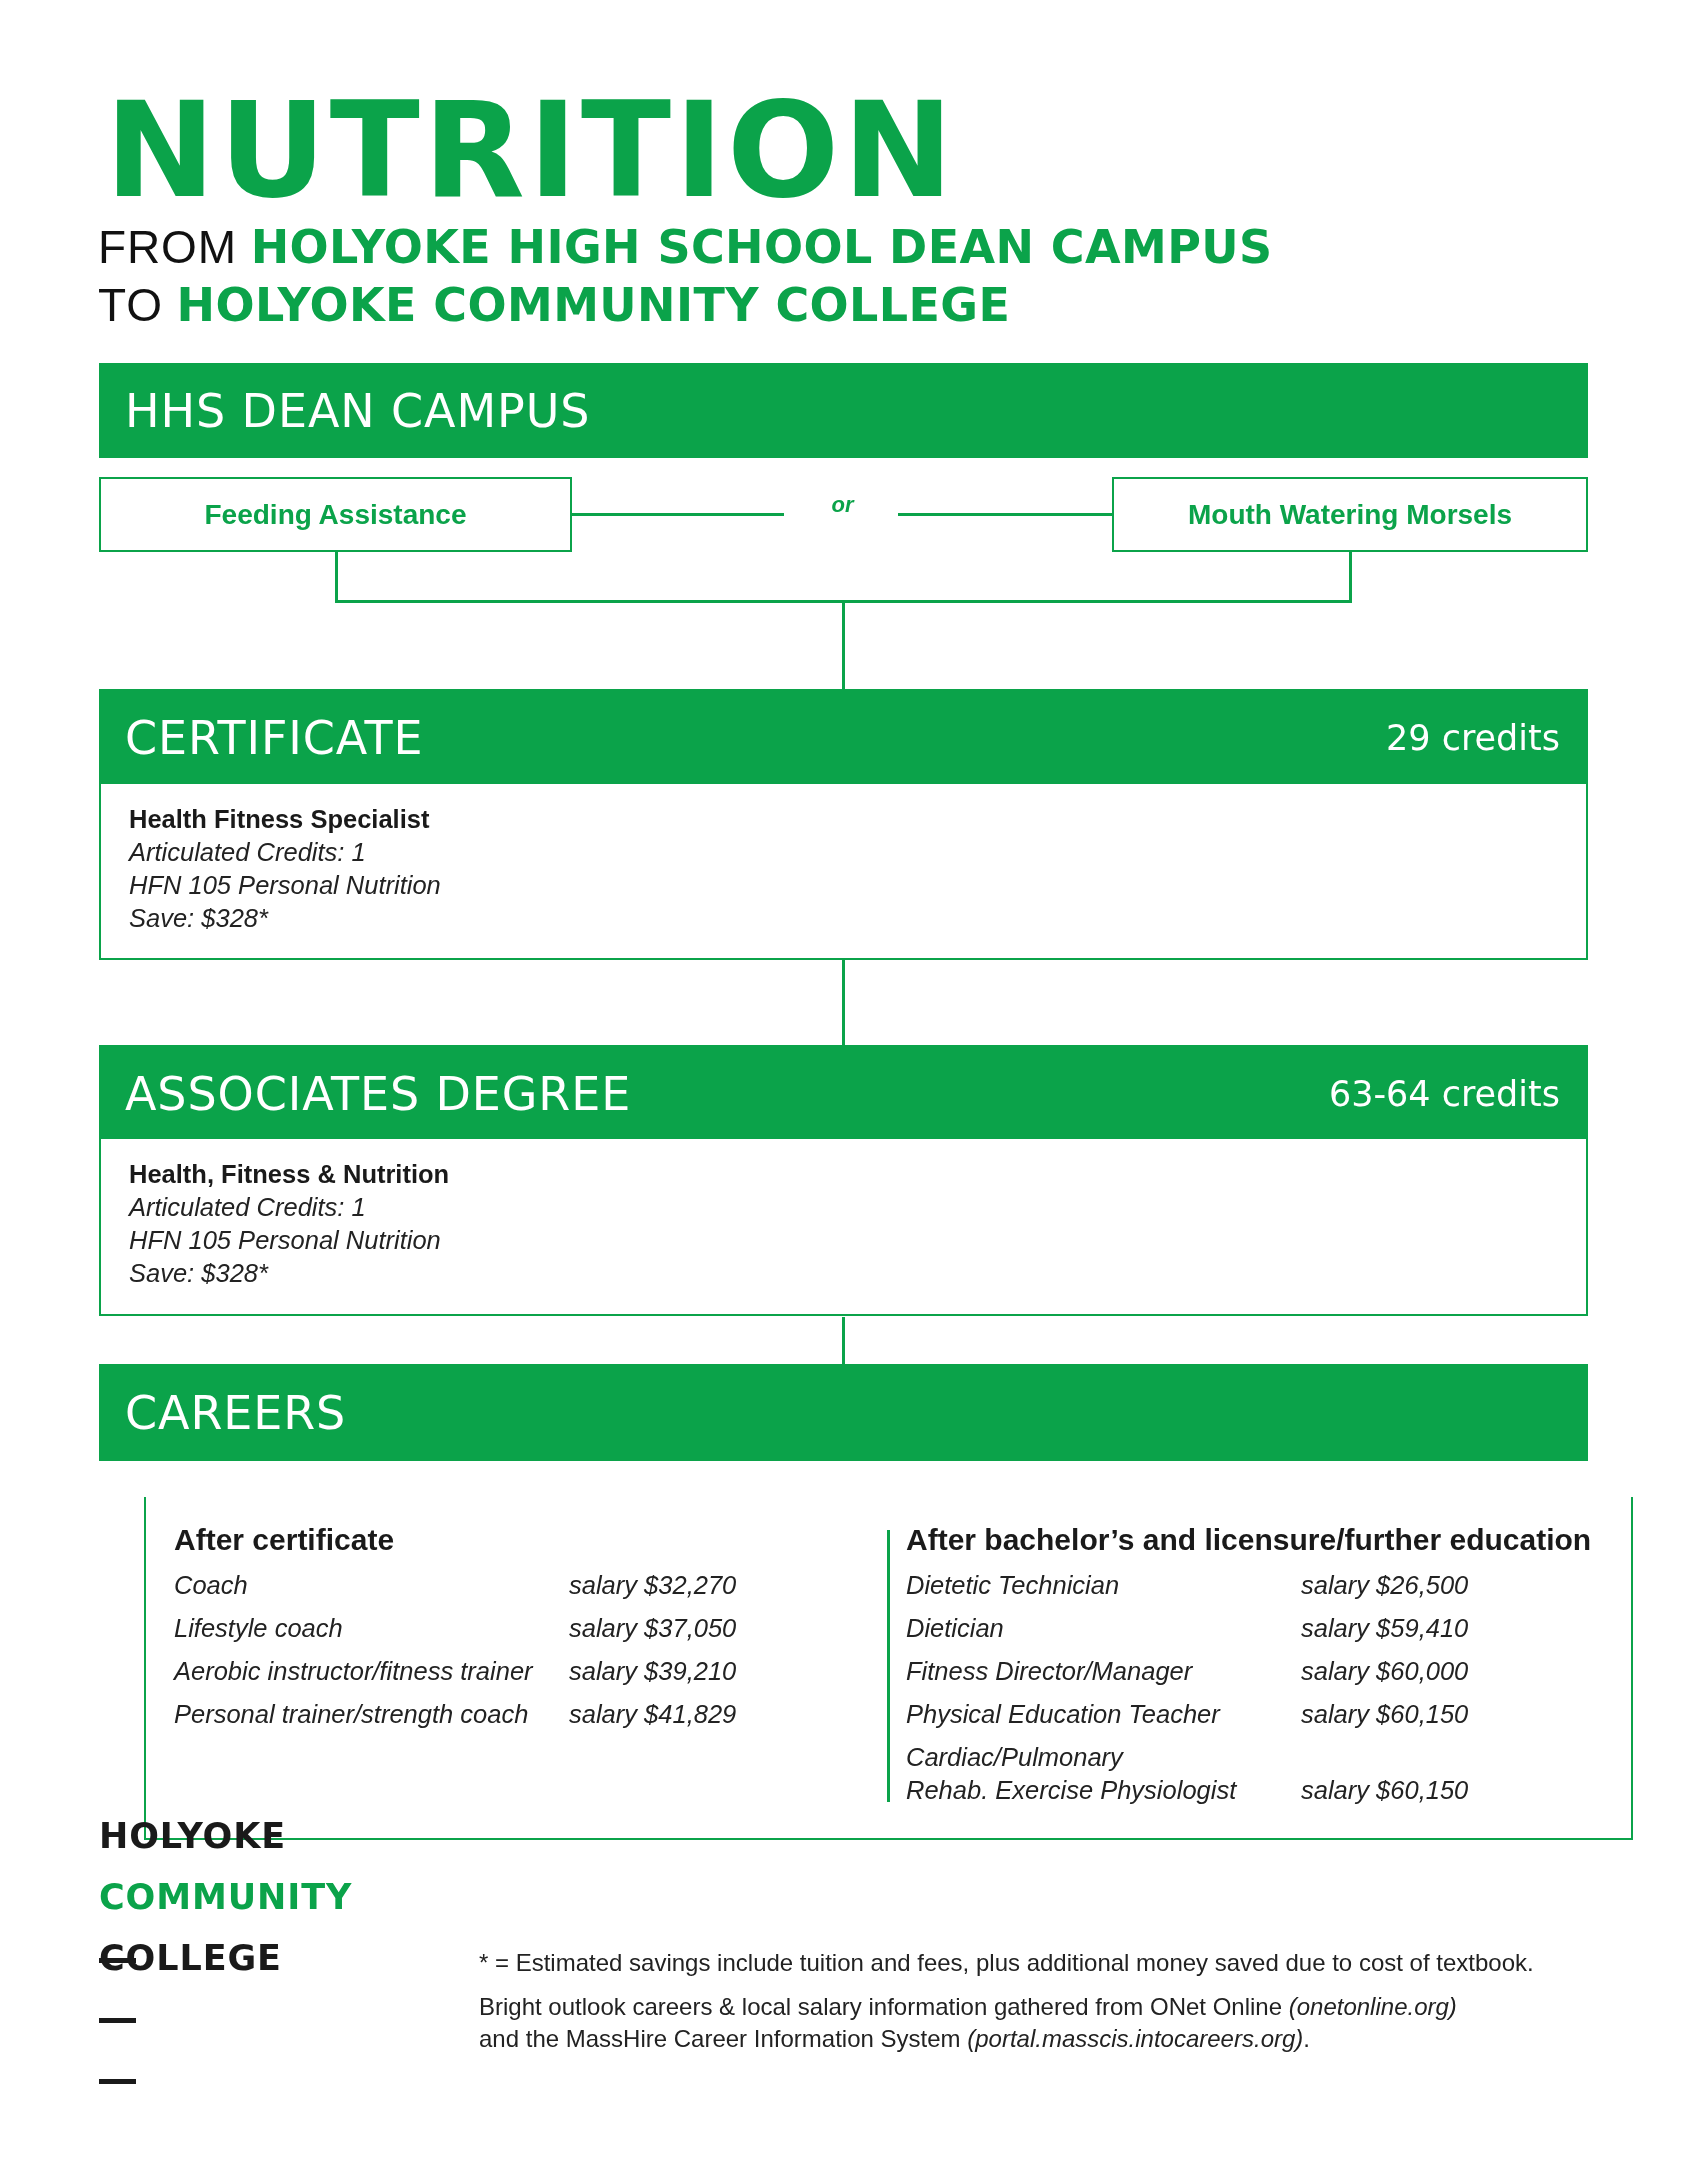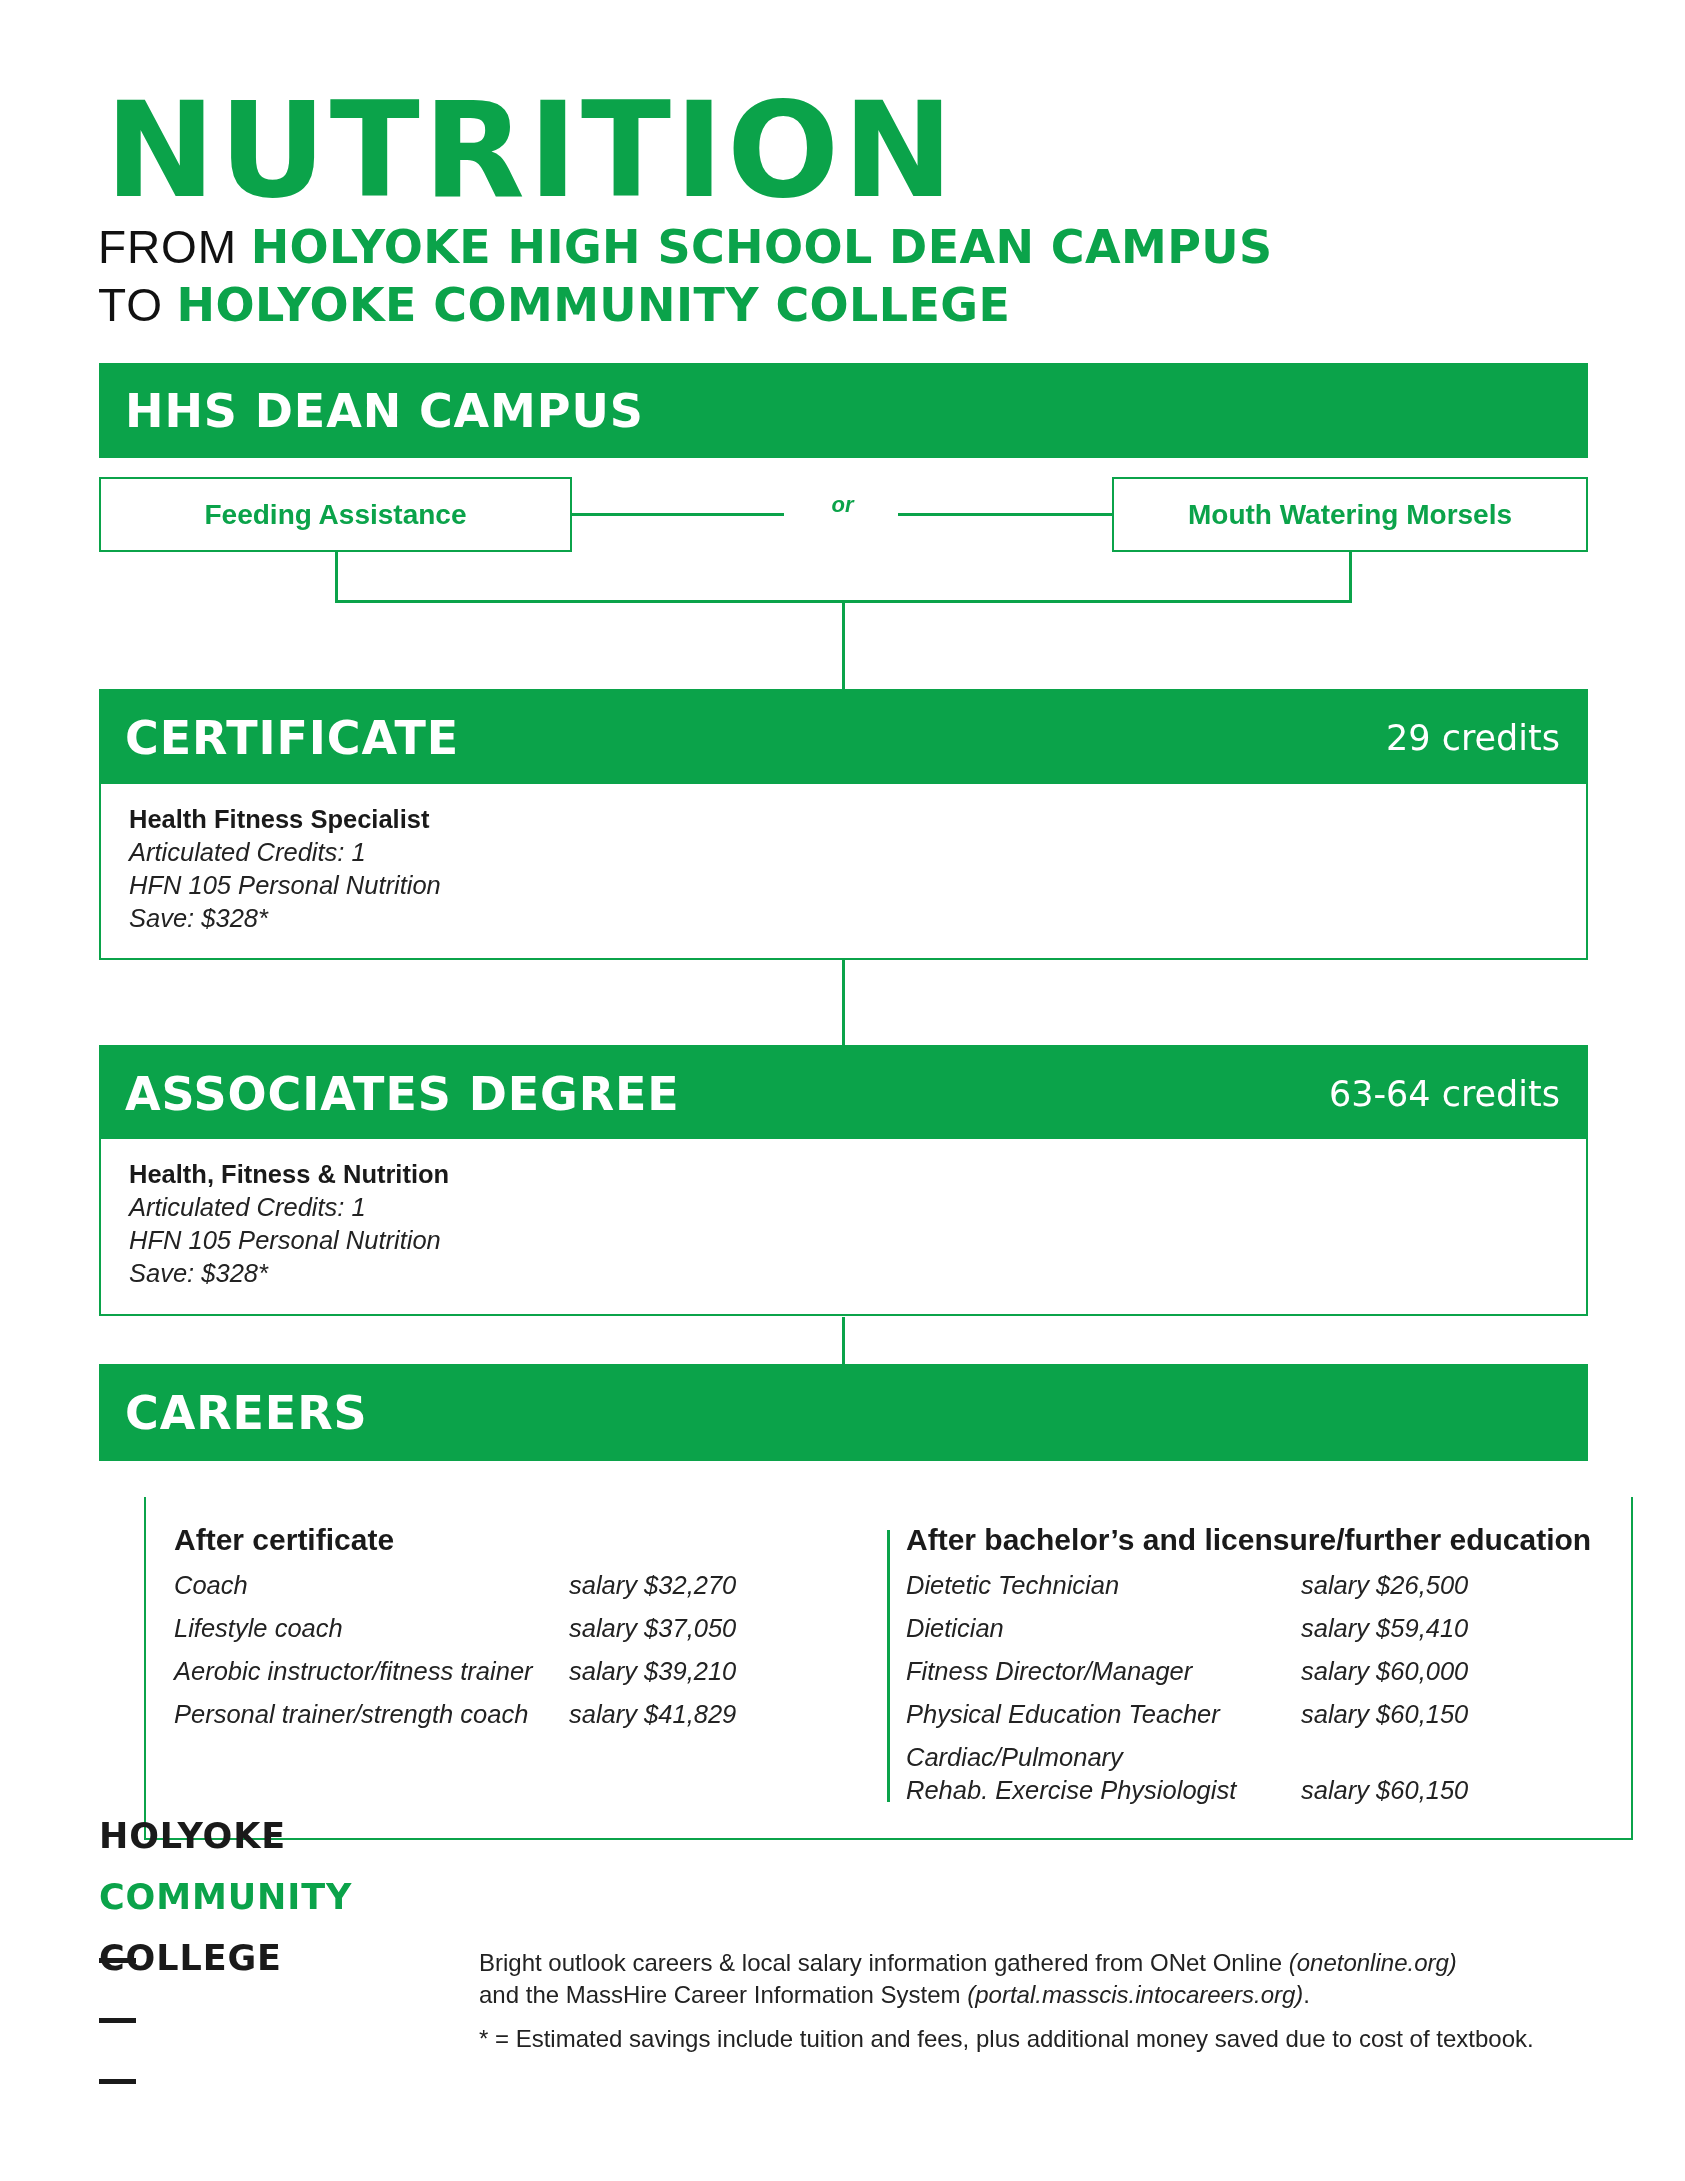--- a/index.html
+++ b/index.html
@@ -13,21 +13,21 @@
              letter-spacing: 3.5px; line-height: 132px; font-family: "DejaVu Sans", sans-serif; }
     .sub { left: 98px; font-size: 46px; line-height: 53px; white-space: nowrap; }
     .sub .light { font-weight: 400; color: #111; letter-spacing: 0.9px; }
     .sub .bold { font-weight: 700; color: var(--green); font-family: "DejaVu Sans", sans-serif; letter-spacing: 0.4px; }
     .sub1 { top: 221px; }
     .sub2 { top: 279px; }
 
     
     .bar { left: 99px; width: 1489px; background: var(--green); color: #fff; box-sizing: border-box; }
     .bar .h { position: absolute; left: 26px; top: 50%; transform: translateY(-50%);
-              font-family: "DejaVu Sans", sans-serif; font-weight: 700; font-size: 46px; letter-spacing: 0.9px; }
+              font-family: "DejaVu Sans", sans-serif; font-weight: 400; font-size: 46px; letter-spacing: 0.9px; }
     .bar .cr { position: absolute; right: 28px; top: 50%; transform: translateY(-50%);
                font-size: 35px; font-weight: 400; font-family: "DejaVu Sans", sans-serif; }
     .box { left: 99px; width: 1489px; border: 2.6px solid var(--green); box-sizing: border-box; background: #fff; }
 
     
     .opt { top: 477px; height: 75px; border: 2.6px solid var(--green); box-sizing: border-box;
            display: flex; align-items: center; justify-content: center; color: var(--green);
            font-size: 28px; font-weight: 700; background:#fff; }
     .opt-left { left: 99px; width: 473px; }
     .opt-right { left: 1112px; width: 476px; }
@@ -175,19 +175,19 @@
 <div class="abs logo">
   <div class="l1">HOLYOKE</div>
   <div class="l2">COMMUNITY</div>
   <div class="l3">COLLEGE</div>
 </div>
 <div class="abs logo-bar" style="top:1958px;"></div>
 <div class="abs logo-bar" style="top:2018px;"></div>
 <div class="abs logo-bar" style="top:2079px;"></div>
 
 <div class="abs notes">
+  <p>* = Estimated savings include tuition and fees, plus additional money saved due to cost of textbook.</p>
   <p>
     <span>Bright outlook careers &amp; local salary information gathered from ONet Online </span><span class="it">(onetonline.org)</span><br>
     <span>and the MassHire Career Information System </span><span class="it">(portal.masscis.intocareers.org)</span><span>.</span>
   </p>
-  <p>* = Estimated savings include tuition and fees, plus additional money saved due to cost of textbook.</p>
 </div>
 
 
 </body></html>

